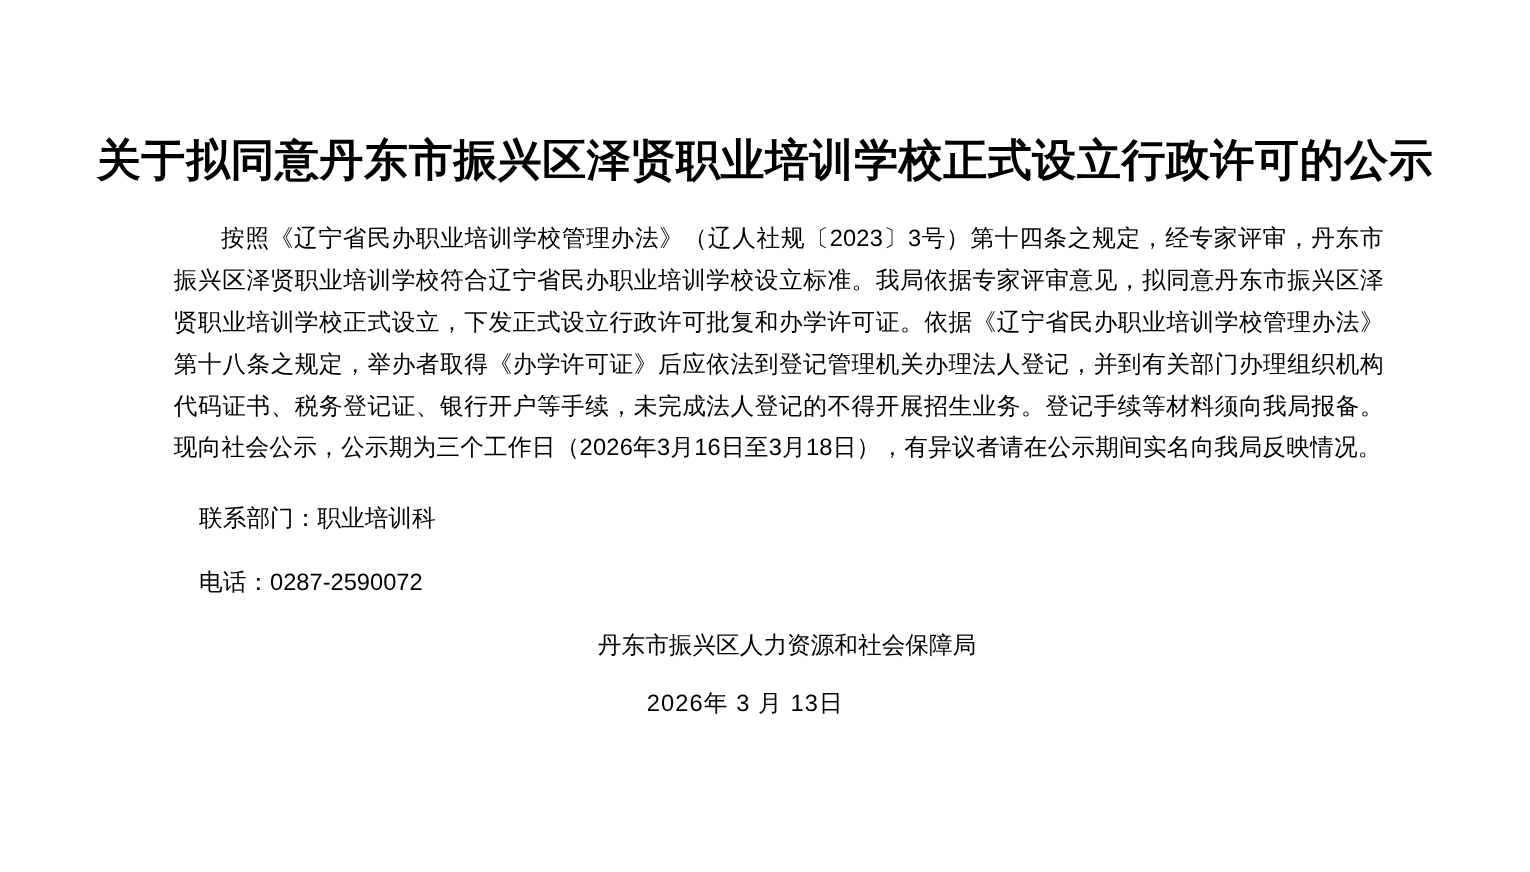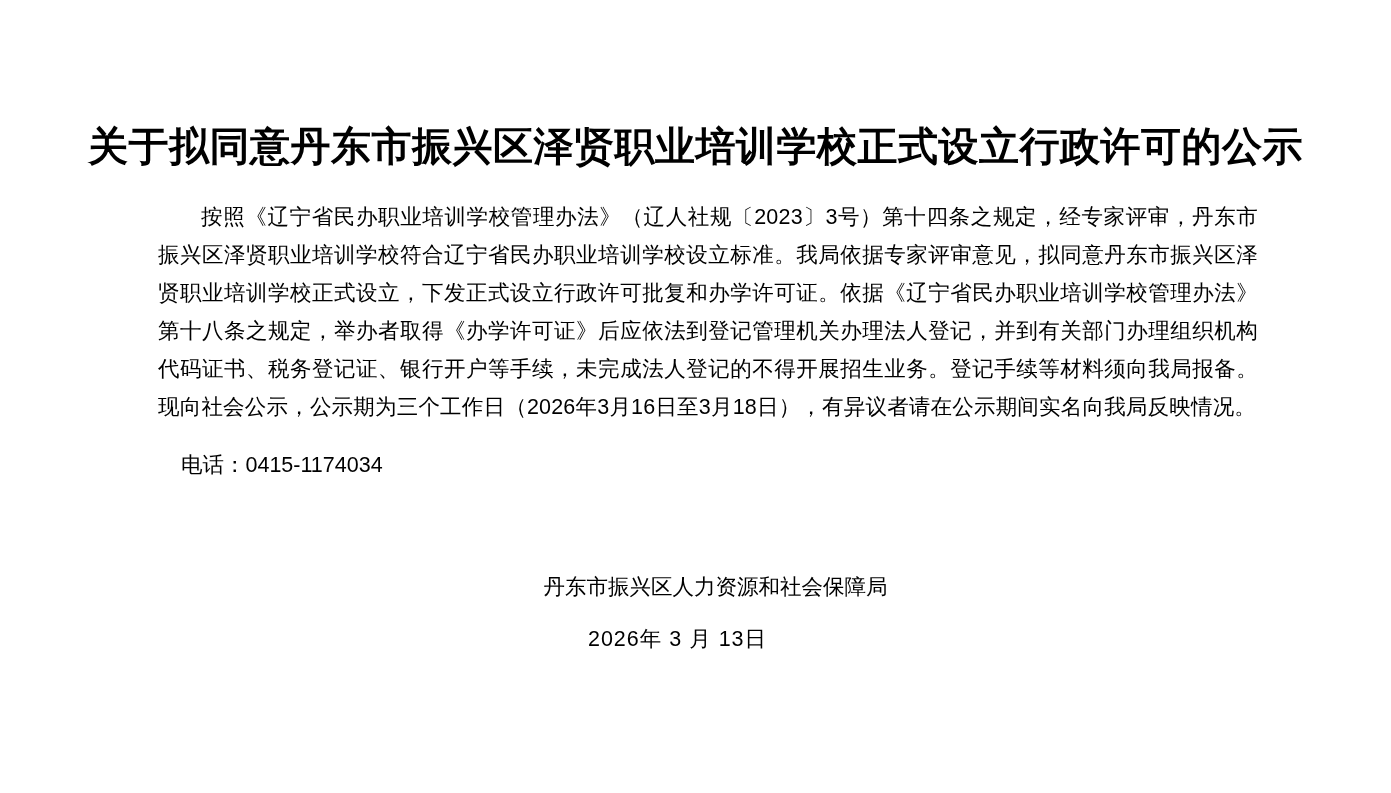--- a/index.html
+++ b/index.html
@@ -85,21 +85,22 @@
 </style>
 </head>
 <body>
 
 <div class="page">
 
   <h1 class="doc-title">关于拟同意丹东市振兴区泽贤职业培训学校正式设立行政许可的公示</h1>
 
   <div class="body-block">
     <p class="body-para">按照《辽宁省民办职业培训学校管理办法》（辽人社规〔2023〕3号）第十四条之规定，经专家评审，丹东市振兴区泽贤职业培训学校符合辽宁省民办职业培训学校设立标准。我局依据专家评审意见，拟同意丹东市振兴区泽贤职业培训学校正式设立，下发正式设立行政许可批复和办学许可证。依据《辽宁省民办职业培训学校管理办法》第十八条之规定，举办者取得《办学许可证》后应依法到登记管理机关办理法人登记，并到有关部门办理组织机构代码证书、税务登记证、银行开户等手续，未完成法人登记的不得开展招生业务。登记手续等材料须向我局报备。现向社会公示，公示期为三个工作日（2026年3月16日至3月18日），有异议者请在公示期间实名向我局反映情况。</p>
-    <p class="contact-line contact-second">电话：0415-1174034</p>
+    <p class="contact-line contact-first">联系部门：职业培训科</p>
+    <p class="contact-line contact-second">电话：0287-2590072</p>
   </div>
 
   <div class="signature-block">
     <p class="sign-org">丹东市振兴区人力资源和社会保障局</p>
     <p class="sign-date">2026年 3 月 13日</p>
   </div>
 
 </div>
 
 </body></html>

